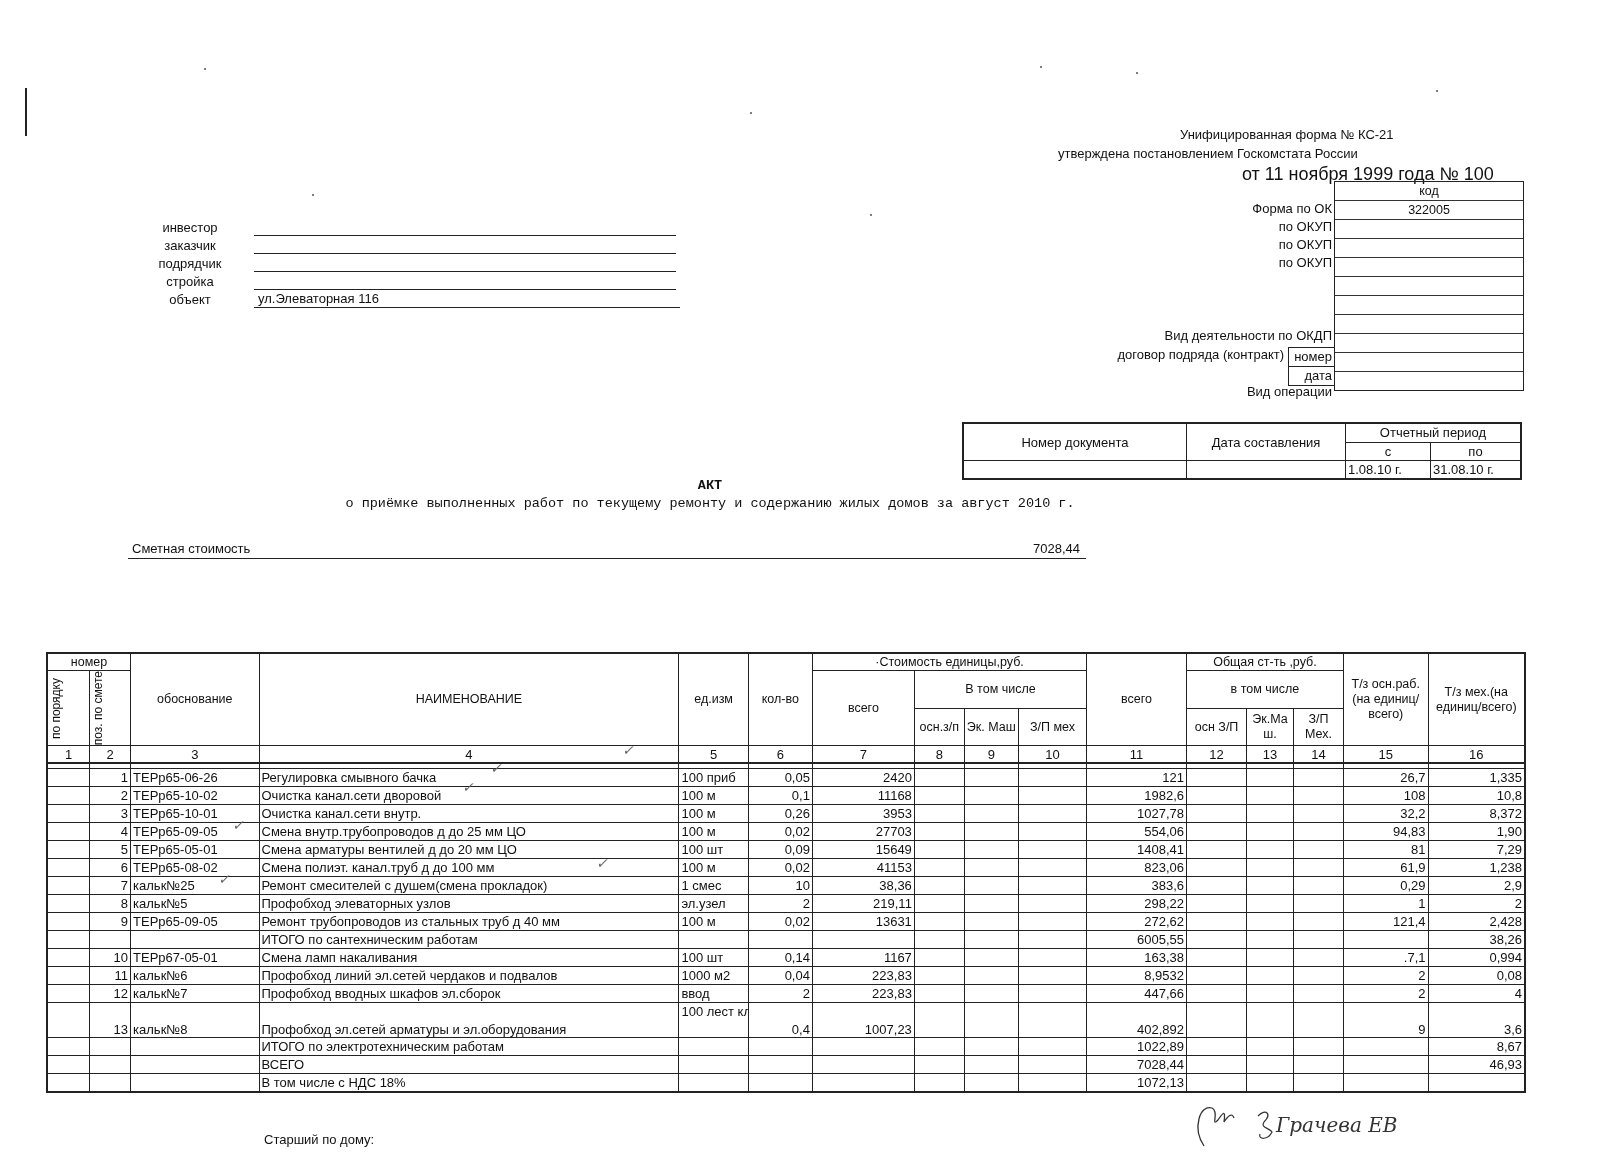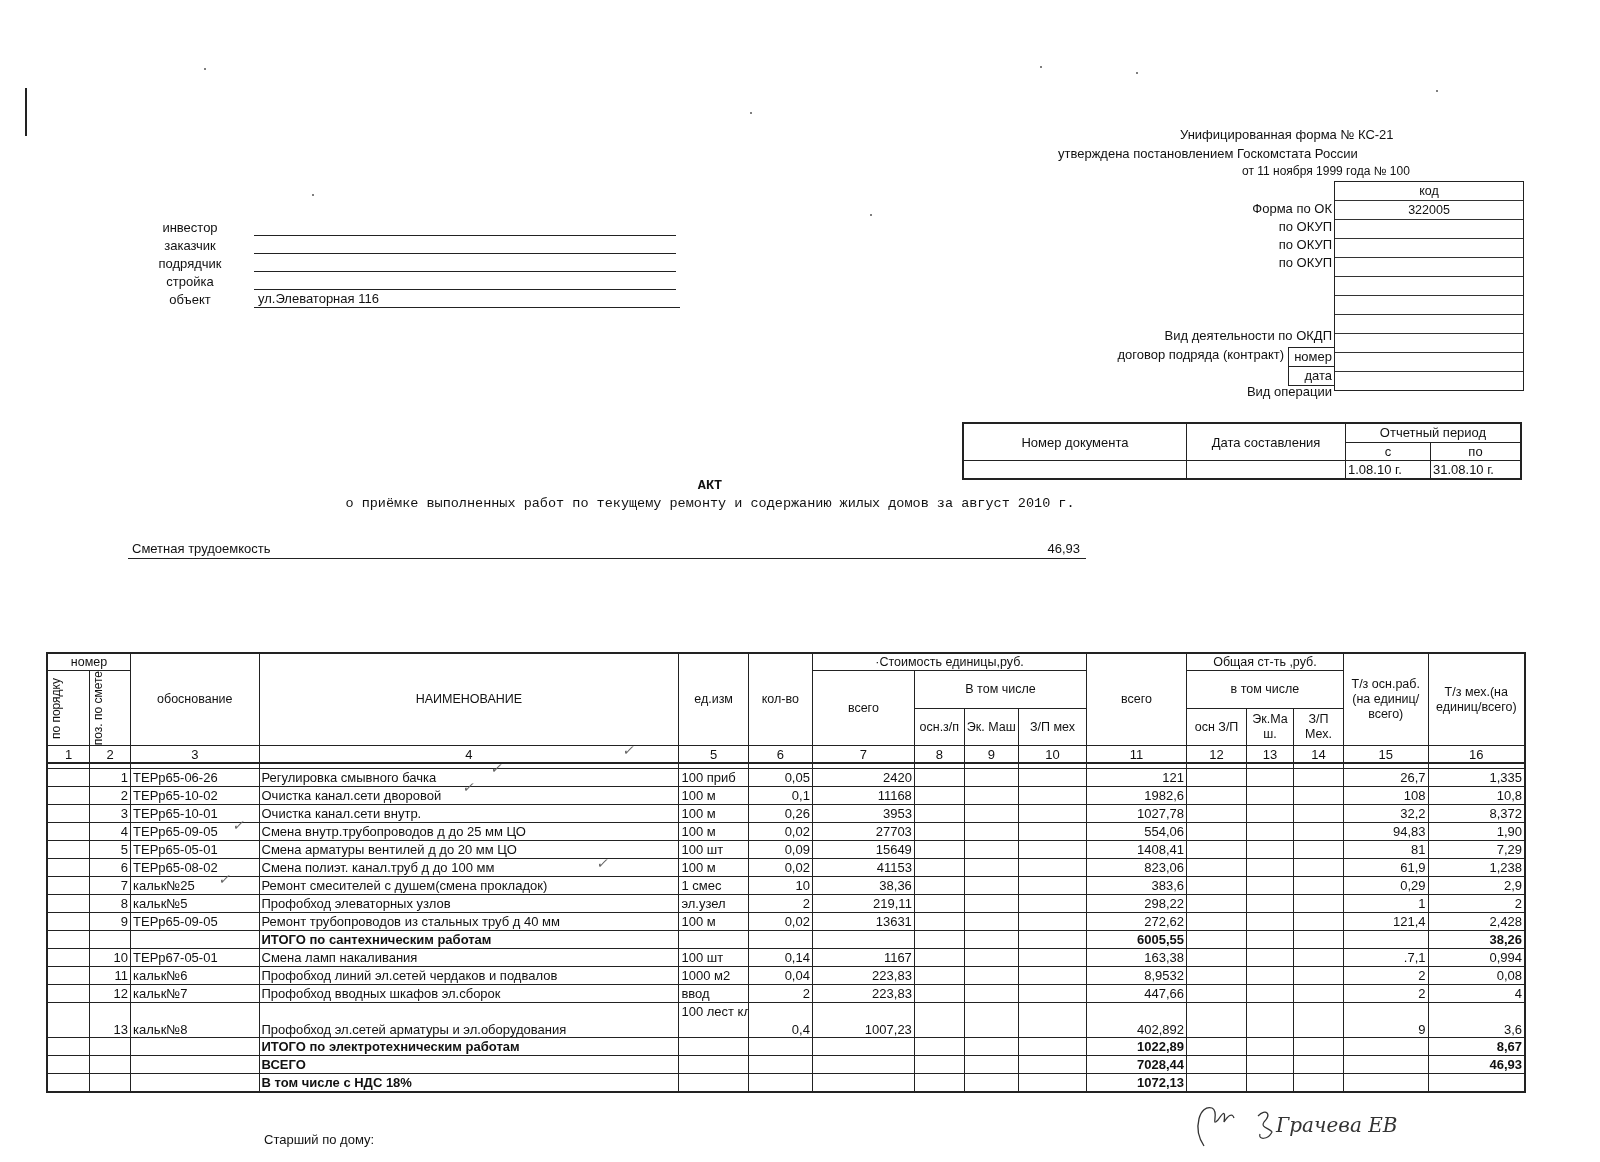--- a/index.html
+++ b/index.html
@@ -30,42 +30,42 @@
   .smeta .r{height:18px;line-height:18px;border-bottom:1.5px solid #222;position:relative;font-size:13px;padding-left:4px;}
   .smeta .r .v{position:absolute;right:6px;top:0;}
   
   .main{position:absolute;left:46px;top:652px;width:1480px;border:2px solid #222;font-size:13px;table-layout:fixed;}
   .main td,.main th{border:1.3px solid #222;padding:0 2px;font-weight:normal;overflow:hidden;white-space:nowrap;}
   .main th{text-align:center;font-size:12.5px;line-height:15px;}
   .main tr.num td{text-align:center;height:16px;border-bottom:2px solid #222;}
   .main td.r{text-align:right;}
   .main tbody tr.d td{height:17px;}
   .main tbody tr.tall td{height:34px;vertical-align:bottom;}
-  .main .b{font-weight:bold;}
+  .main .b{font-weight:normal;}
   .vert{writing-mode:vertical-rl;transform:rotate(180deg);font-size:12px;line-height:13px;white-space:normal;}
   .unit2{white-space:normal;line-height:17px;}
   .tick{position:absolute;color:#666;font-size:14px;font-style:italic;}
   .footer{position:absolute;left:264px;top:1132px;font-size:13px;}
   .sig{position:absolute;left:1188px;top:1098px;}
 </style>
 </head>
 <body>
 
 <div class="lmark"></div>
 <div class="speck" style="left:204px;top:68px"></div>
 <div class="speck" style="left:1040px;top:66px"></div>
 <div class="speck" style="left:1136px;top:72px"></div>
 <div class="speck" style="left:1436px;top:90px"></div>
 <div class="speck" style="left:750px;top:112px"></div>
 <div class="speck" style="left:870px;top:214px"></div>
 <div class="speck" style="left:312px;top:194px"></div>
 
 <div class="abs" style="left:1180px;top:127px;font-size:13px;white-space:nowrap">Унифицированная форма № КС-21</div>
 <div class="abs" style="left:1058px;top:146px;font-size:13px;white-space:nowrap">утверждена постановлением Госкомстата России</div>
-<div class="abs" style="left:1242px;top:164px;font-size:12px;white-space:nowrap">от 11 ноября 1999 года № 100</div>
+<div class="abs" style="left:1242px;top:164px;font-size:18px;white-space:nowrap">от 11 ноября 1999 года № 100</div>
 
 <div class="codes">
   <div class="r">код</div>
   <div class="r">322005</div>
   <div class="r"></div>
   <div class="r"></div>
   <div class="r"></div>
   <div class="r"></div>
   <div class="r"></div>
   <div class="r"></div>
@@ -113,21 +113,21 @@
     <td style="text-align:left;padding-left:2px">1.08.10 г.</td>
     <td style="text-align:left;padding-left:2px">31.08.10 г.</td>
   </tr>
 </tbody>
   </table>
 
 <div class="title" style="top:478px;font-weight:bold">АКТ</div>
 <div class="title" style="top:496px">о приёмке выполненных работ по текущему ремонту и содержанию жилых домов за  август   2010  г.</div>
 
 <div class="smeta">
-  <div class="r"><span>Сметная трудоемкость</span><span class="v">46,93</span></div>
+  <div class="r"><span>Сметная стоимость</span><span class="v">7028,44</span></div>
 </div>
 
 <table class="main" id="main-table">
   <colgroup>
     <col style="width:42px">
       <col style="width:40px">
       <col style="width:126px">
       <col style="width:412px">
     <col style="width:68px">
       <col style="width:63px">

